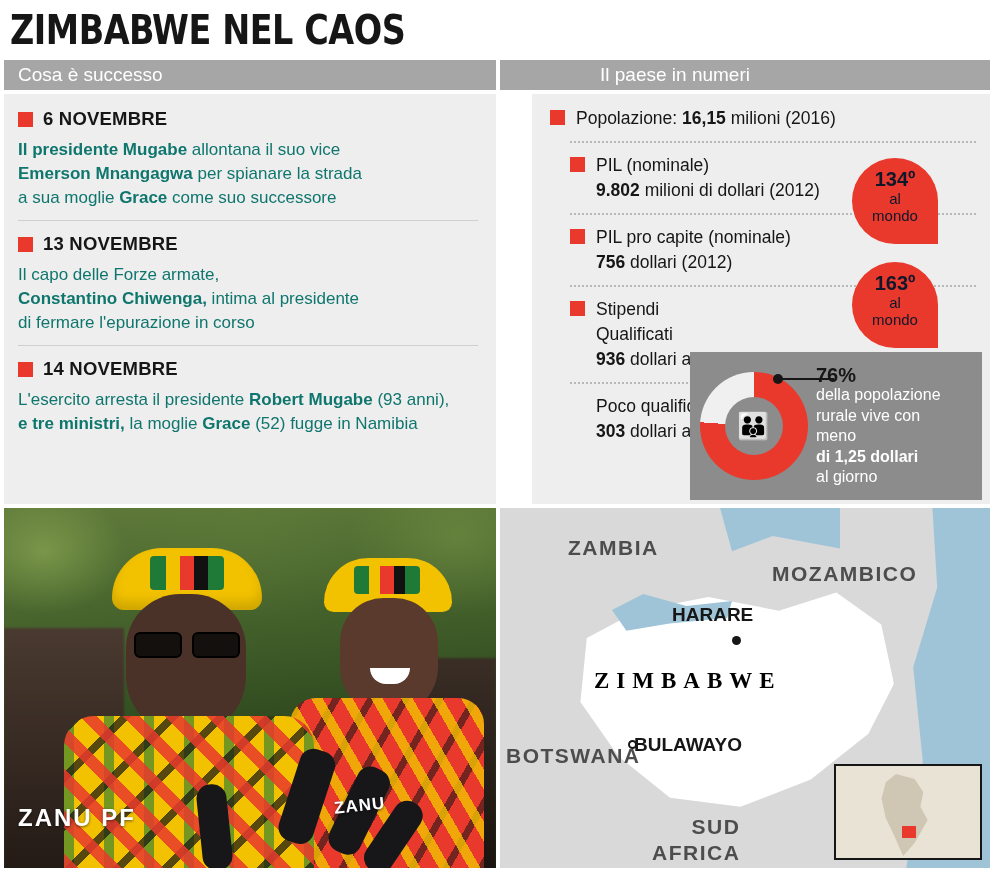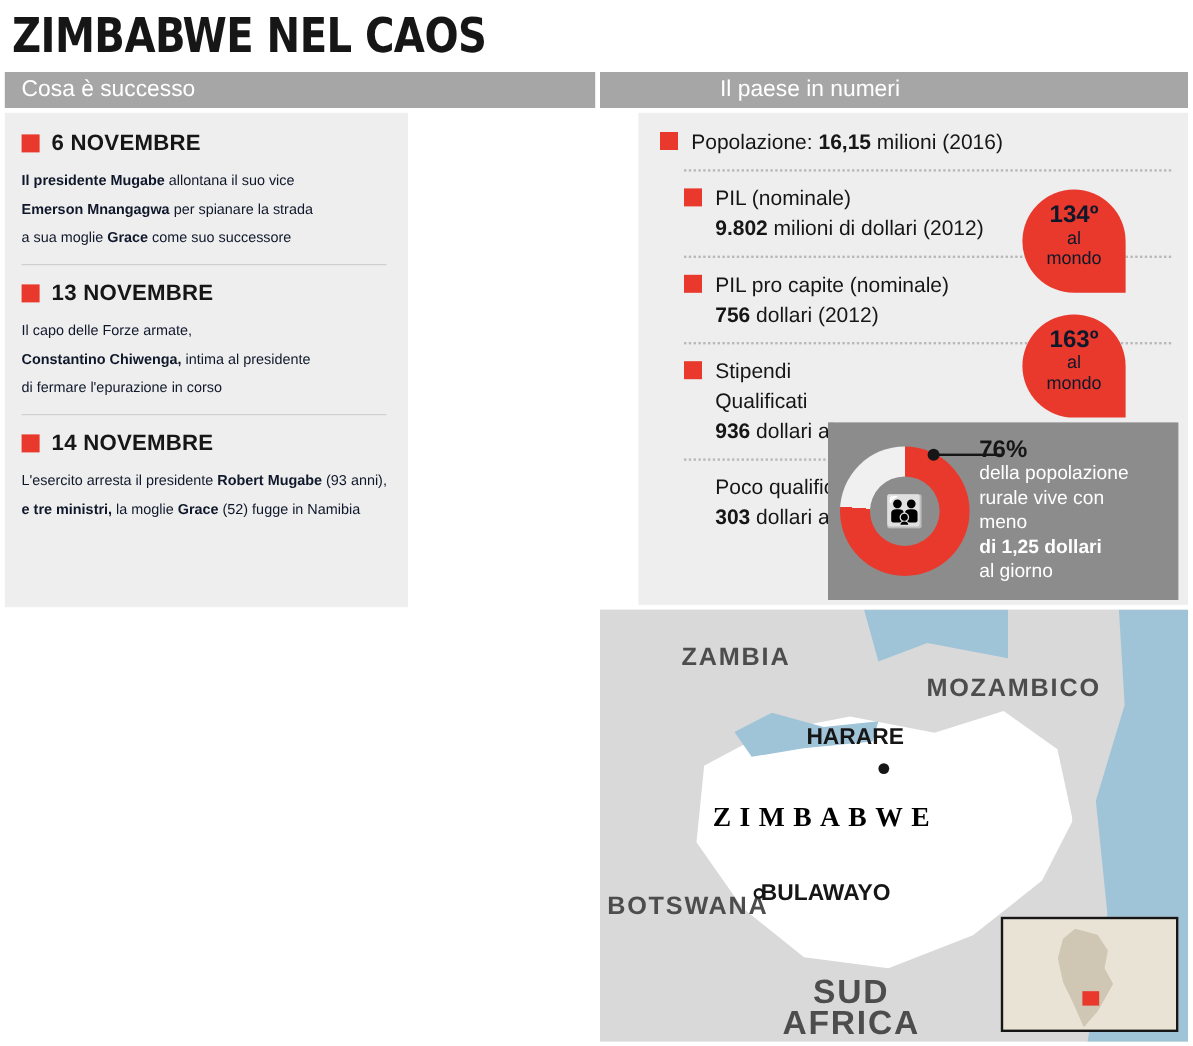--- a/index.html
+++ b/index.html
@@ -51,21 +51,21 @@
   .hdr.left { width: 492px; }
   .hdr.right { flex: 1; padding-left: 100px; }
 
   
   .body-grid {
     display: flex;
     gap: 4px;
     padding: 4px;
     height: 782px;
   }
-  .col-left { width: 492px; display: flex; gap: 4px; }
+  .col-left { width: 492px; display: flex; flex-direction: column; gap: 4px; }
   .col-right { flex: 1; display: flex; flex-direction: column; gap: 4px; }
 
   
   .timeline {
     background: #eeeeee;
     padding: 14px 18px 10px 14px;
     height: 412px;
   }
   .event { margin-bottom: 6px; }
   .event + .event {
@@ -84,23 +84,23 @@
     background: #e8392c;
     flex: none;
   }
   .event-date {
     font-size: 18.5px;
     font-weight: 700;
     color: #161616;
     letter-spacing: 0.2px;
   }
   .event-text {
-    font-size: 12px;
+    font-size: 17px;
     line-height: 24px;
-    color: #0f172a;
+    color: #0f766e;
   }
   .event-text b { font-weight: 700; }
 
   
   .photo {
     position: relative;
     height: 362px;
     overflow: hidden;
     background: linear-gradient(175deg,#5f7a3a 0%,#46632c 30%,#2f4a1f 60%,#1d2f14 100%);
   }
@@ -292,21 +292,21 @@
   .country {
     position:absolute; left:74px; top:80px; width:320px; height:228px;
     background:#ffffff;
     clip-path: polygon(4% 22%, 20% 10%, 42% 4%, 64% 10%, 82% 2%, 96% 16%, 100% 42%, 92% 64%, 74% 84%, 52% 96%, 30% 92%, 14% 74%, 2% 50%);
     box-shadow: 0 0 0 1px #bdbdbd;
   }
   .lbl { position:absolute; color:#4d4d4d; font-weight:800; letter-spacing:1.5px; }
   .lbl-zambia { left:68px; top:28px; font-size:21px; }
   .lbl-moz { left:272px; top:54px; font-size:21px; }
   .lbl-bots { left:6px; top:236px; font-size:21px; }
-  .lbl-sud { left:152px; top:306px; font-size:28px; text-align:center; line-height:26px; }
+  .lbl-sud { left:152px; top:306px; font-size:21px; text-align:right; line-height:26px; }
   .lbl-zim {
     left:94px; top:160px; font-size:23px; color:#000000; letter-spacing:7px;font-family:Liberation Serif, serif;
   }
   .city { position:absolute; font-size:19px; font-weight:800; color:#161616; }
   .city-harare { left:172px; top:96px; }
   .city-bul { left:134px; top:226px; }
   .dot-h { position:absolute; left:232px; top:128px; width:9px; height:9px; border-radius:50%; background:#161616; }
   .dot-b { position:absolute; left:128px; top:232px; width:9px; height:9px; border-radius:50%; border:2px solid #161616; background:#fff; }
   .inset {
     position:absolute; right:8px; bottom:8px; width:148px; height:96px;

